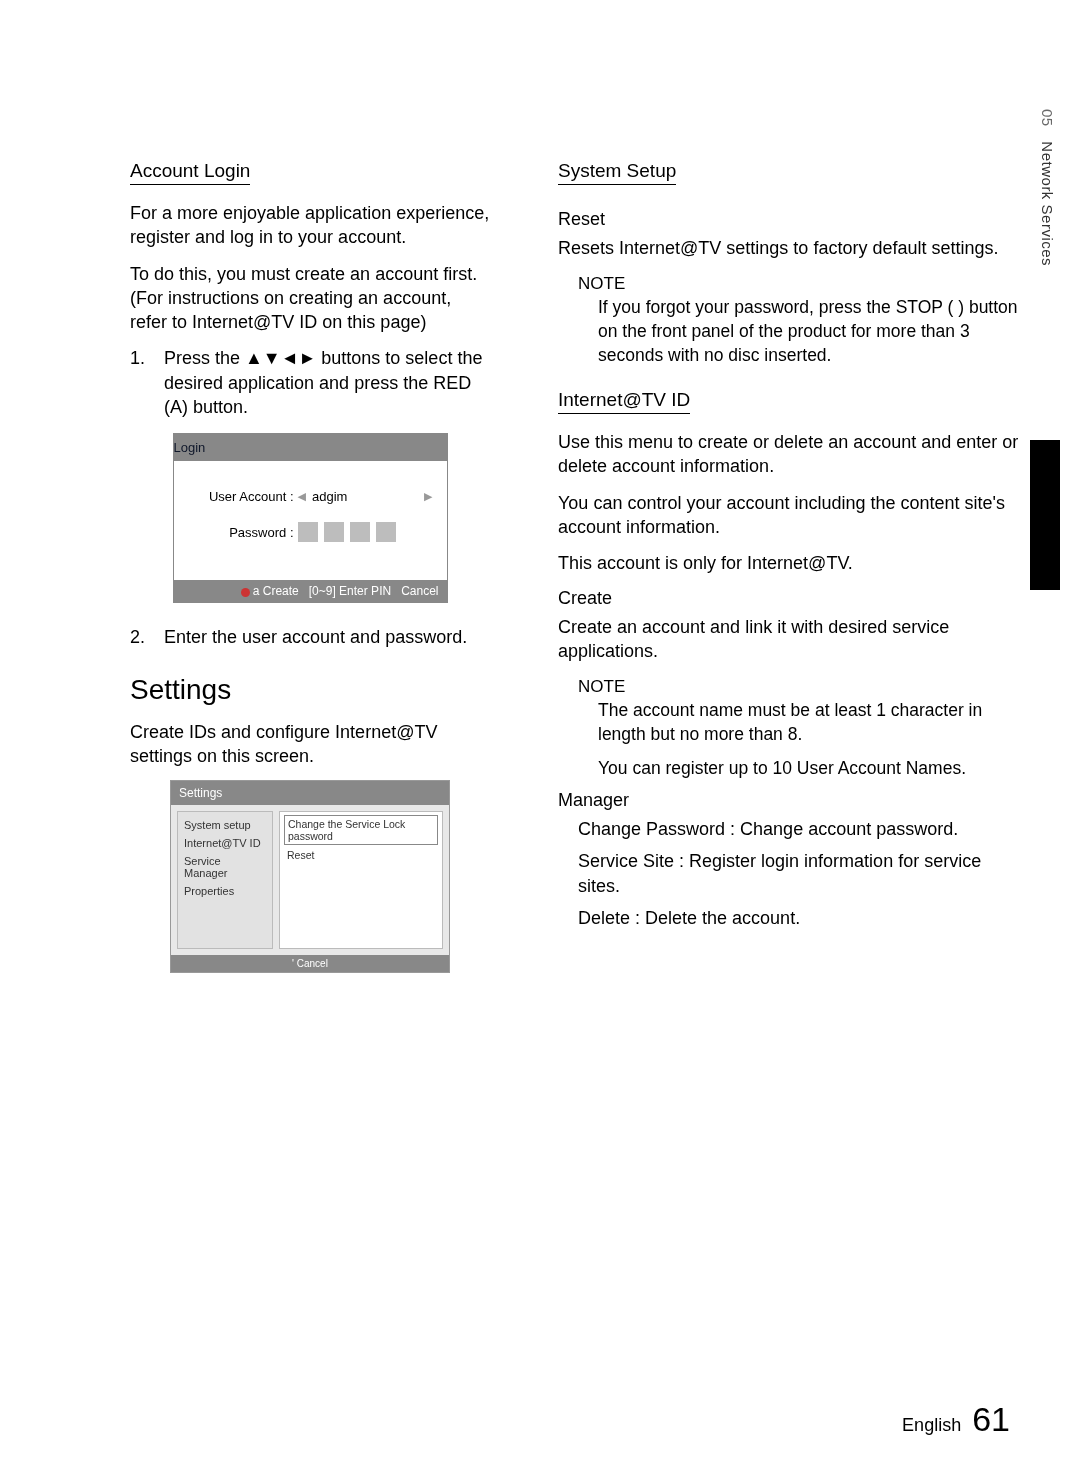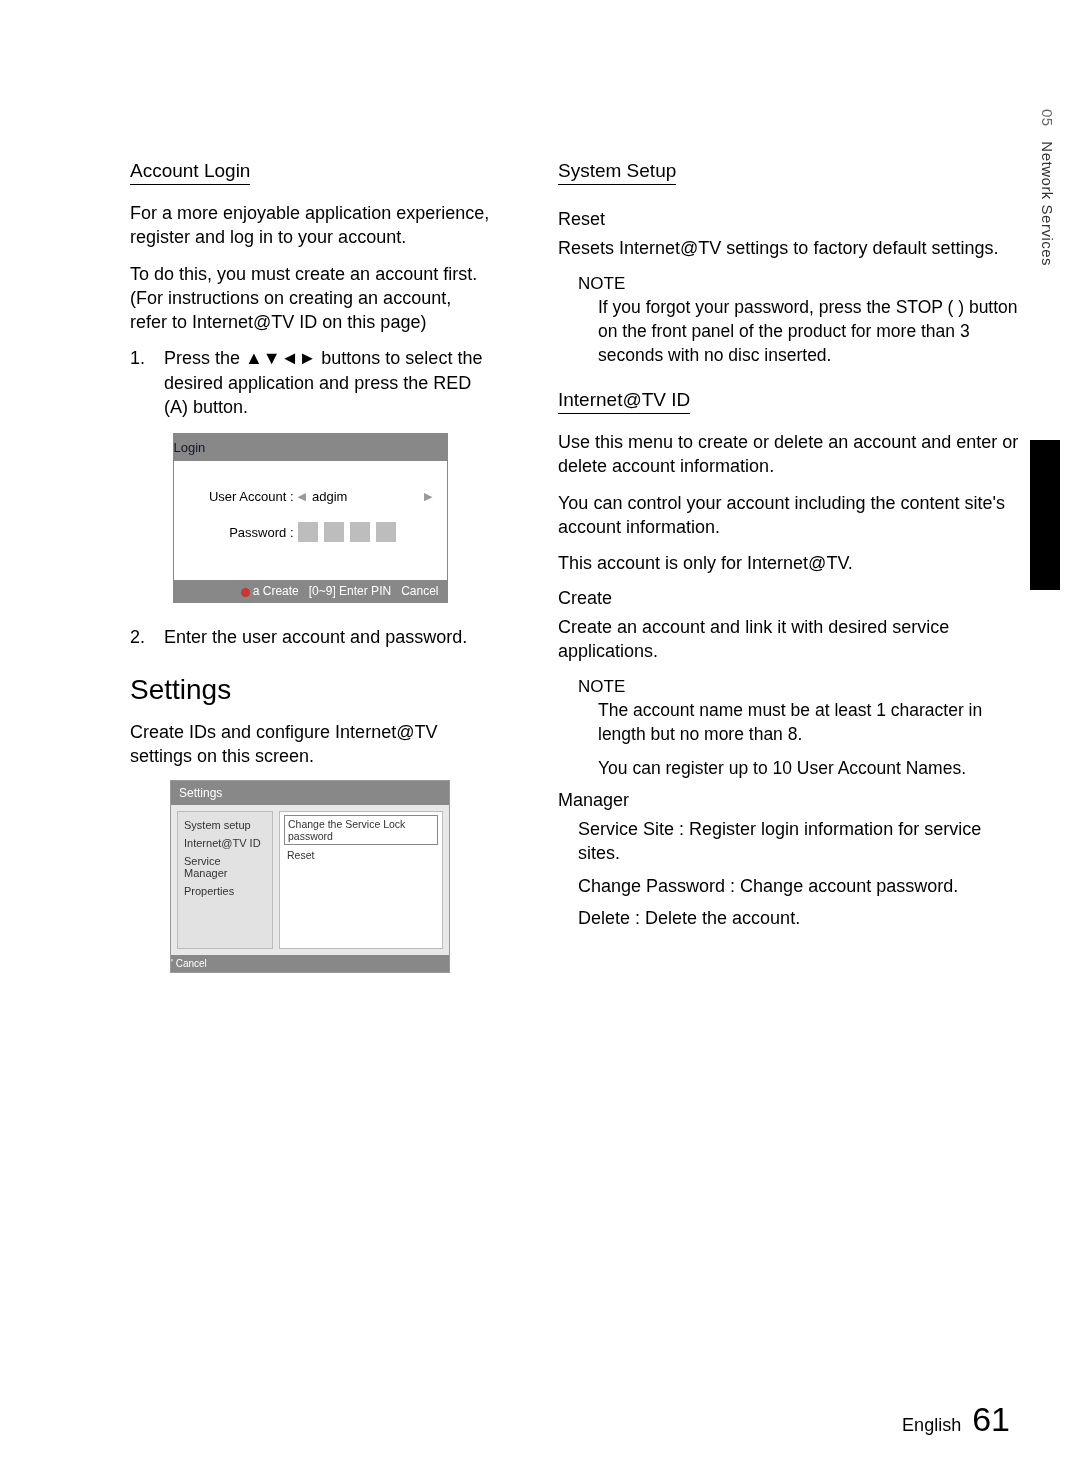--- a/index.html
+++ b/index.html
@@ -166,21 +166,21 @@
     color: #333;
     padding: 2px 3px;
     margin-bottom: 2px;
   }
   .settings-main .opt.sel {
     border: 1px solid #888;
   }
   .settings-footer {
     background: #888;
     color: #fff;
-    text-align: left;
+    text-align: center;
     padding: 3px 0;
     font-size: 10px;
   }
   
   .side-tab {
     position: absolute;
     top: 103px;
     right: 20px;
     width: 30px;
     writing-mode: vertical-rl;
@@ -307,22 +307,22 @@
       <p class="body-text">This account is only for Internet@TV.</p>
 
       <div class="sub-h">Create</div>
       <p class="body-text">Create an account and link it with desired service applications.</p>
 
       <div class="note-label">NOTE</div>
       <p class="note-body">The account name must be at least 1 character in length but no more than 8.</p>
       <p class="note-body">You can register up to 10 User Account Names.</p>
 
       <div class="sub-h">Manager</div>
+      <p class="bullet-body">Change Password : Change account password.</p>
       <p class="bullet-body">Service Site : Register login information for service sites.</p>
-      <p class="bullet-body">Change Password : Change account password.</p>
       <p class="bullet-body">Delete : Delete the account.</p>
 
     </div>
   </div>
 
   <div class="page-footer">
     <span>English</span>
     <span class="num">61</span>
   </div>
 

